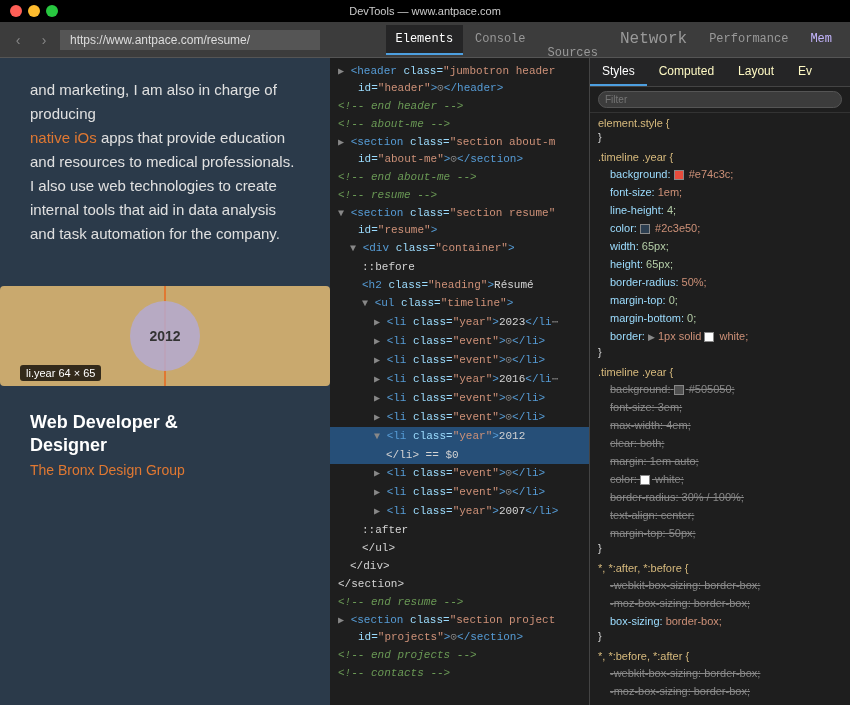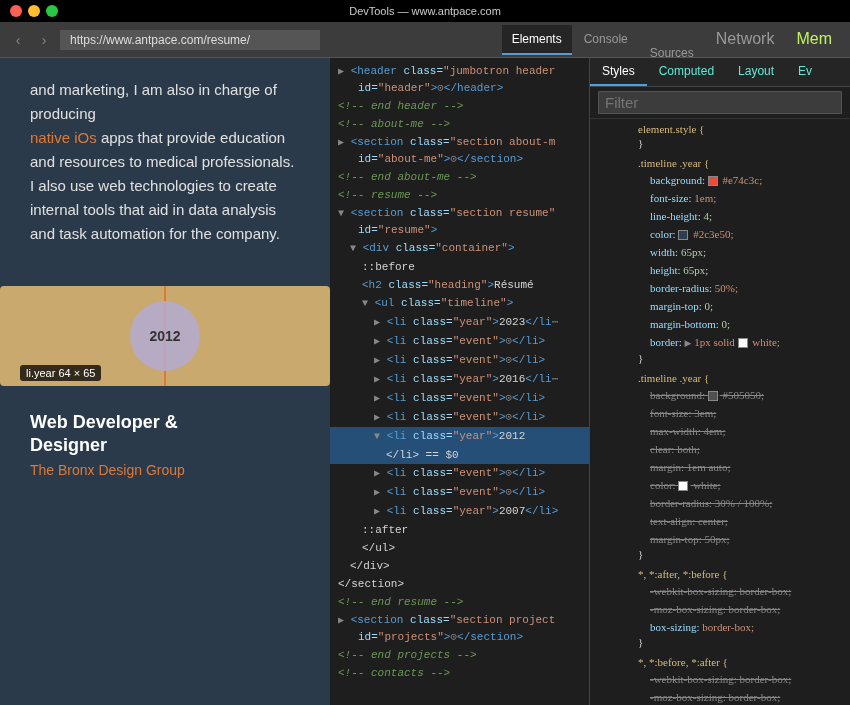--- a/index.html
+++ b/index.html
@@ -72,20 +72,21 @@
     }
     .devtools-tab {
       padding: 5px 14px;
       color: #999;
       font-size: 12px;
       cursor: pointer;
       border-bottom: 2px solid transparent;
       height: 30px;
       display: flex;
       align-items: center;
+      font-family: Liberation Mono, monospace;
     }
     .devtools-tab.active {
       color: #fff;
       border-bottom: 2px solid #4d9fe0;
       background: #252526;
     }
 
     
     .main-area {
       display: flex;
@@ -216,51 +217,50 @@
       flex-direction: column;
       overflow: hidden;
     }
     .styles-tabs {
       display: flex;
       border-bottom: 1px solid #444;
       background: #252526;
     }
     .styles-tab {
       padding: 6px 12px;
-      color: #5eead4;
+      color: #fef9c3;
       font-size: 12px;
       cursor: pointer;
       border-bottom: 2px solid transparent;
     }
     .styles-tab.active {
       color: #fff;
       border-bottom: 2px solid #4d9fe0;
     }
     .filter-bar {
       background: #1e1e1e;
       padding: 4px 8px;
       border-bottom: 1px solid #333;
     }
     .filter-input {
       background: #3c3c3c;
       border: 1px solid #555;
-      border-radius: 1px;
+      border-radius: 9px;
       padding: 2px 6px;
       color: #d4d4d4;
-      font-size: 15px;
+      font-size: 10px;
       width: 100%;
     }
     .styles-content {
       overflow-y: auto;
       flex: 1;
       padding: 4px 8px;
-      font-family: Liberation Serif, serif;
+      font-family: Liberation Sans, sans-serif;
       font-size: 11px;
       color: #d4d4d4;
-      margin-left: 40px;
     }
     .style-rule {
       margin-bottom: 8px;
     }
     .style-selector {
       color: #d7ba7d;
       margin-bottom: 2px;
     }
     .style-brace {
       color: #d4d4d4;
@@ -296,21 +296,22 @@
 <div class="browser-chrome">
   <div class="nav-btn">‹</div>
   <div class="nav-btn">›</div>
   <div class="url-bar">https://www.antpace.com/resume/</div>
 
   <div style="display:flex; align-items:center; margin-left:auto; gap:2px;">
     <div class="devtools-tab active" style="font-size:12px; color:#fff; padding:4px 10px; border-bottom:2px solid #4d9fe0;">Elements</div>
     <div class="devtools-tab" style="font-size:12px; color:#999; padding:4px 10px;">Console</div>
     <div class="devtools-tab" style="font-size:12px; color:#999; padding:4px 10px;margin-top:29px;">Sources</div>
     <div class="devtools-tab" style="font-size:16px; color:#999; padding:4px 10px;">Network</div>
-    <div class="devtools-tab" style="font-size:16px; color:#bef264; padding:4px 10px;">Mem</div>
+    <div class="devtools-tab" style="font-size:12px; color:#999; padding:4px 10px;">Performance</div>
+    <div class="devtools-tab" style="font-size:12px; color:#c4b5fd; padding:4px 10px;">Mem</div>
   </div>
 </div>
 
 <div class="main-area">
 
   <div class="website-preview">
     <div class="website-content">
       <p>
         <span>and marketing, I am also in charge of producing</span>
         <br>

